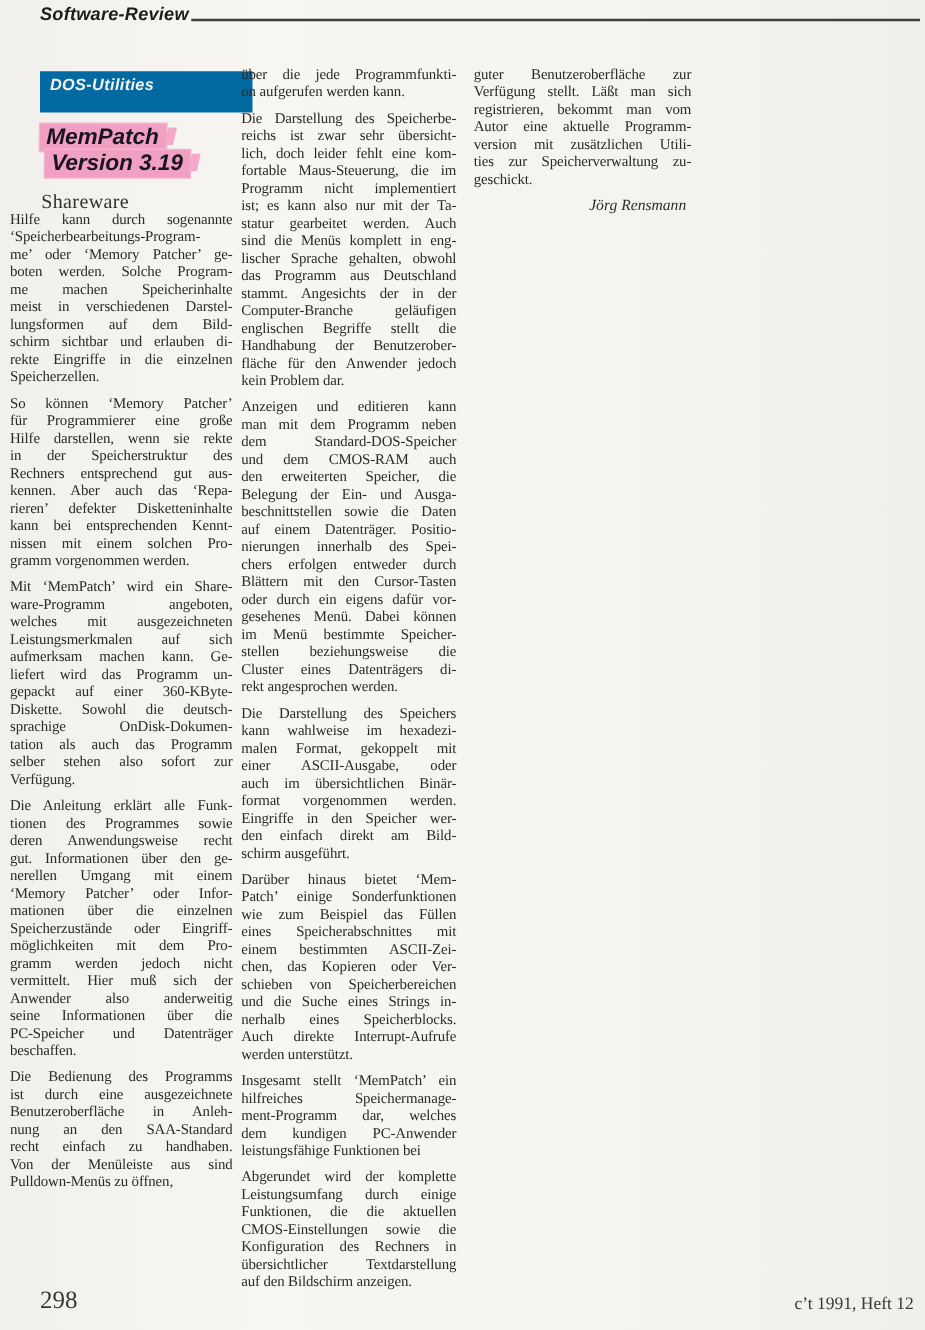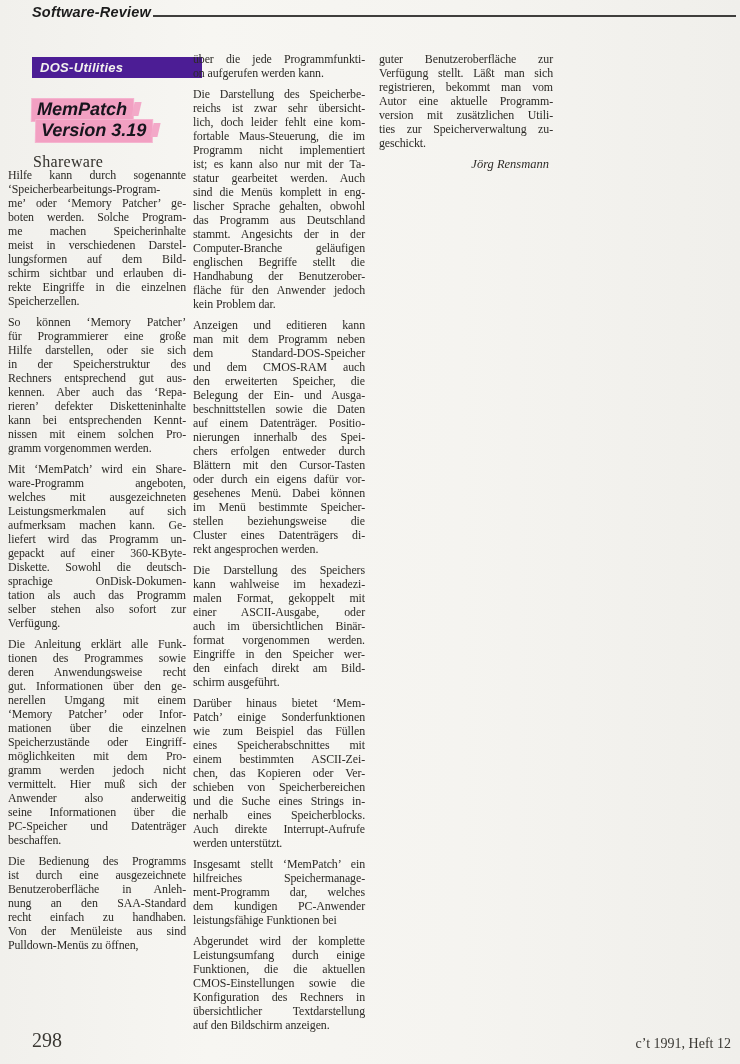--- a/index.html
+++ b/index.html
@@ -13,22 +13,22 @@
   
   .section-label{
     left:8px;top:4px;
     font-family:"Liberation Sans", sans-serif;
     font-style:italic;font-weight:bold;font-size:14.5px;color:#1c1c1c;
     letter-spacing:.2px;
   }
   .header-rule{left:129px;right:4px;top:15px;height:2px;background:#3f3e3c;}
   
   .rubric{
-    left:8px;top:57px;width:170px;height:21px;
-    background:#4c1d95;color:#f2f1ee;
+    left:8px;top:57px;width:170px;height:33px;
+    background:#0369a1;color:#f2f1ee;
     font-family:"Liberation Sans", sans-serif;
     font-style:italic;font-weight:bold;font-size:13px;
     line-height:21px;padding-left:8px;box-sizing:border-box;
     letter-spacing:.3px;
   }
   
   .title-block{left:8px;top:99px;font-family:"Liberation Sans", sans-serif;}
   .title-line{display:block;line-height:20px;height:21px;}
   .title-line + .title-line{margin-top:0px;margin-left:4px;}
   .hl{
@@ -87,21 +87,21 @@
       <div class="line">me machen Speicherinhalte</div>
       <div class="line">meist in verschiedenen Darstel-</div>
       <div class="line">lungsformen auf dem Bild-</div>
       <div class="line">schirm sichtbar und erlauben di-</div>
       <div class="line">rekte Eingriffe in die einzelnen</div>
       <div class="line last">Speicherzellen.</div>
     </div>
     <div class="para">
       <div class="line">So können ‘Memory Patcher’</div>
       <div class="line">für Programmierer eine große</div>
-      <div class="line">Hilfe darstellen, oder sie sich</div>
+      <div class="line">Hilfe darstellen, wenn sie rekte</div>
       <div class="line">in der Speicherstruktur des</div>
       <div class="line">Rechners entsprechend gut aus-</div>
       <div class="line">kennen. Aber auch das ‘Repa-</div>
       <div class="line">rieren’ defekter Disketteninhalte</div>
       <div class="line">kann bei entsprechenden Kennt-</div>
       <div class="line">nissen mit einem solchen Pro-</div>
       <div class="line last">gramm vorgenommen werden.</div>
     </div>
     <div class="para">
       <div class="line">Mit ‘MemPatch’ wird ein Share-</div>

